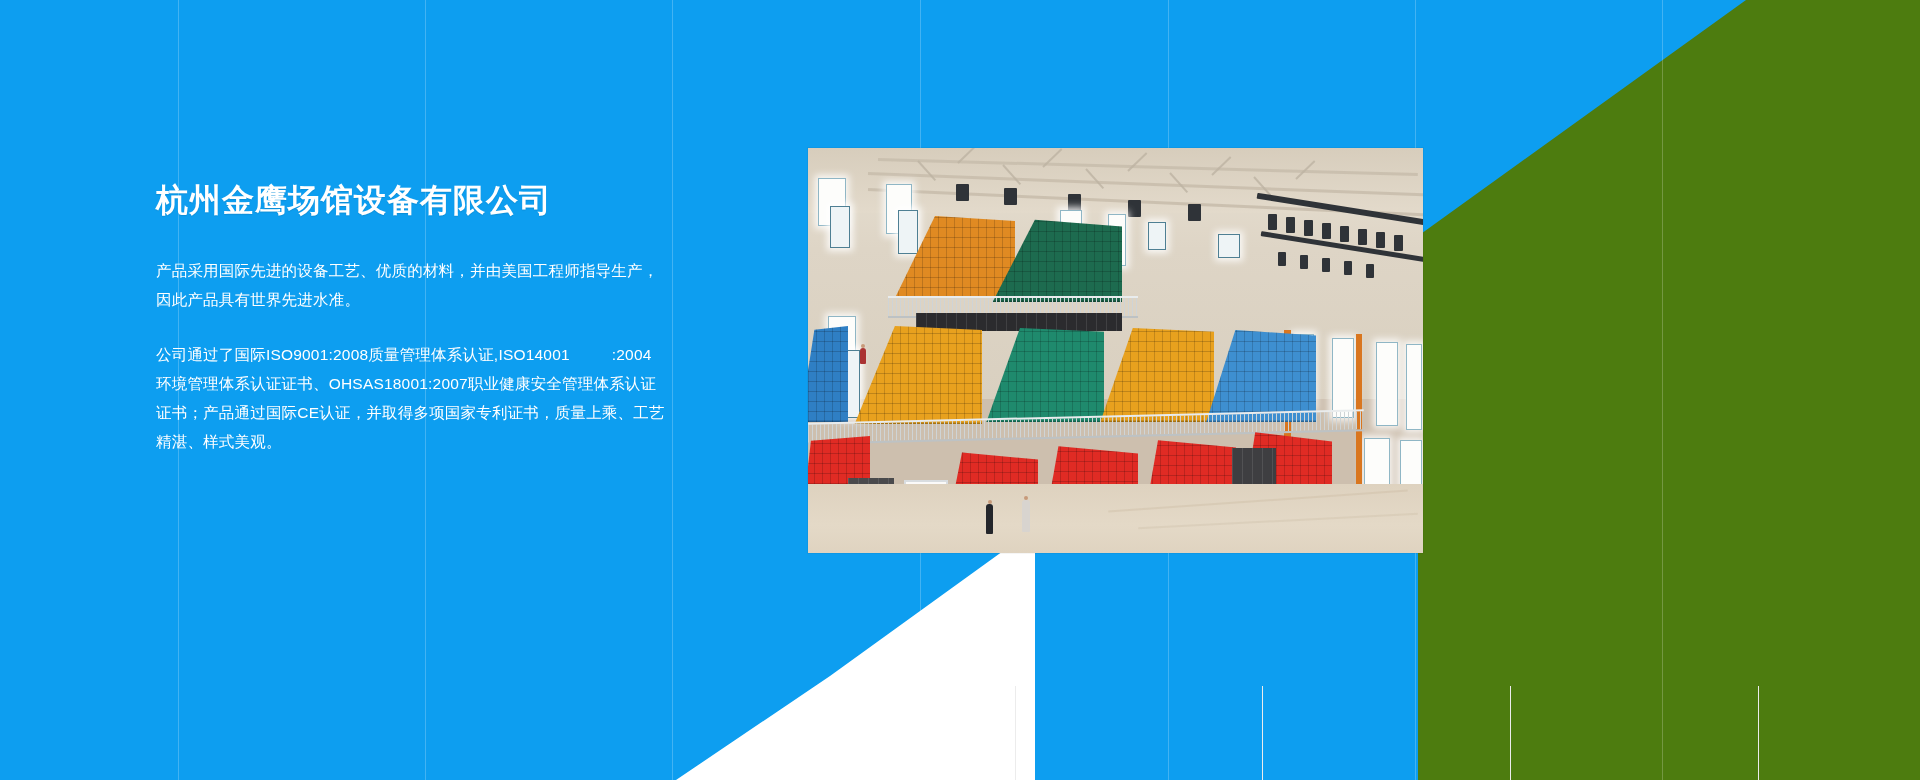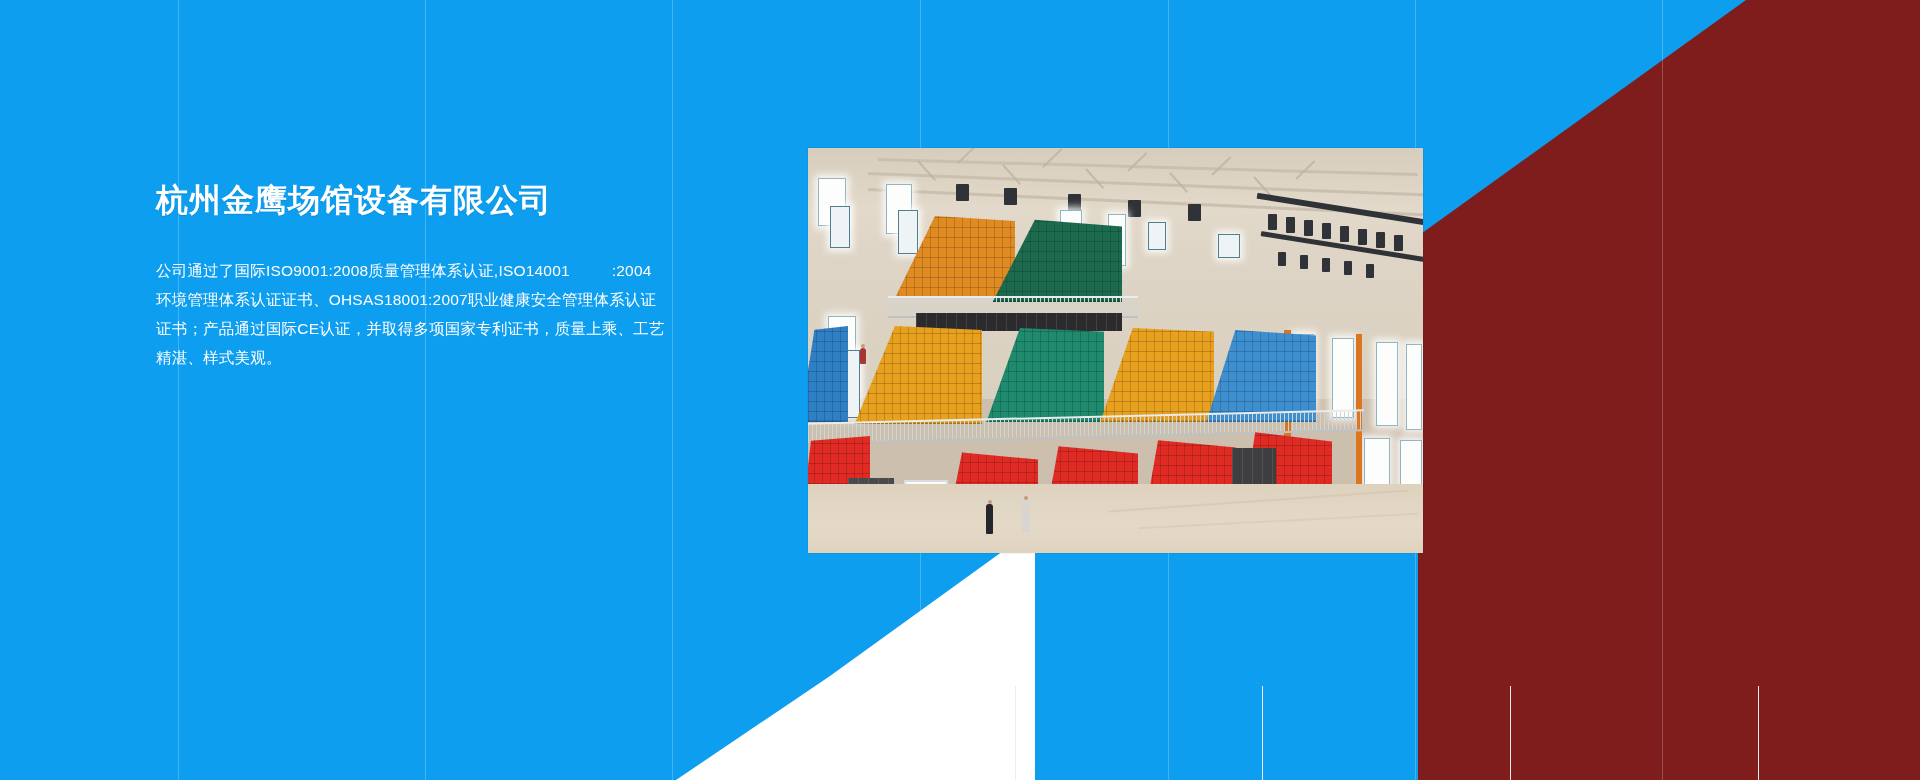--- a/index.html
+++ b/index.html
@@ -2,21 +2,21 @@
 <html><head>
 <meta charset="utf-8">
 <title>Company Banner</title>
 <style>
   html,body{margin:0;padding:0;}
   body{
     width:1920px;height:780px;overflow:hidden;
     background:#ffffff;
     font-family:"Liberation Sans","DejaVu Sans",sans-serif;
   }
-  .stage{position:relative;width:1920px;height:780px;background:#7f1d1d;overflow:hidden;}
+  .stage{position:relative;width:1920px;height:780px;background:#4d7c0f;overflow:hidden;}
   
   .blue-main{
     position:absolute;left:0;top:0;width:1920px;height:780px;
     background:#0d9ef0;
     clip-path:polygon(0 0, 1746px 0, 1418px 236px, 1418px 780px, 0 780px);
   }
   .white-arrow{
     position:absolute;left:0;top:0;width:1920px;height:780px;
     background:#ffffff;
     clip-path:polygon(1035px 528px, 1035px 780px, 676px 780px, 830px 676px);
@@ -149,20 +149,21 @@
 
   <div class="white-arrow"></div>
 
   <div class="vline-light" style="left:1015px;top:686px;height:94px;"></div>
   <div class="vline-light" style="left:1262px;top:686px;height:94px;"></div>
   <div class="vline-light" style="left:1510px;top:686px;height:94px;"></div>
   <div class="vline-light" style="left:1758px;top:686px;height:94px;"></div>
 
   <div class="copy">
     <h1 class="headline">杭州金鹰场馆设备有限公司</h1>
+    <p class="para">产品采用国际先进的设备工艺、优质的材料，并由美国工程师指导生产，因此产品具有世界先进水准。</p>
     <p class="para"><span>公司通过了国际ISO9001:2008质量管理体系认证,ISO14001</span><span class="gapspace"></span><span>:2004环境管理体系认证证书、OHSAS18001:2007职业健康安全管理体系认证证书；产品通过国际CE认证，并取得多项国家专利证书，质量上乘、工艺精湛、样式美观。</span></p>
   </div>
 
   <div class="photo">
     <div class="photo-inner">
 
       <div class="gym-wall"></div>
       <div class="gym-roof"></div>
 
       <div class="truss" style="left:60px;top:24px;width:560px;transform:rotate(2.2deg);"></div>

